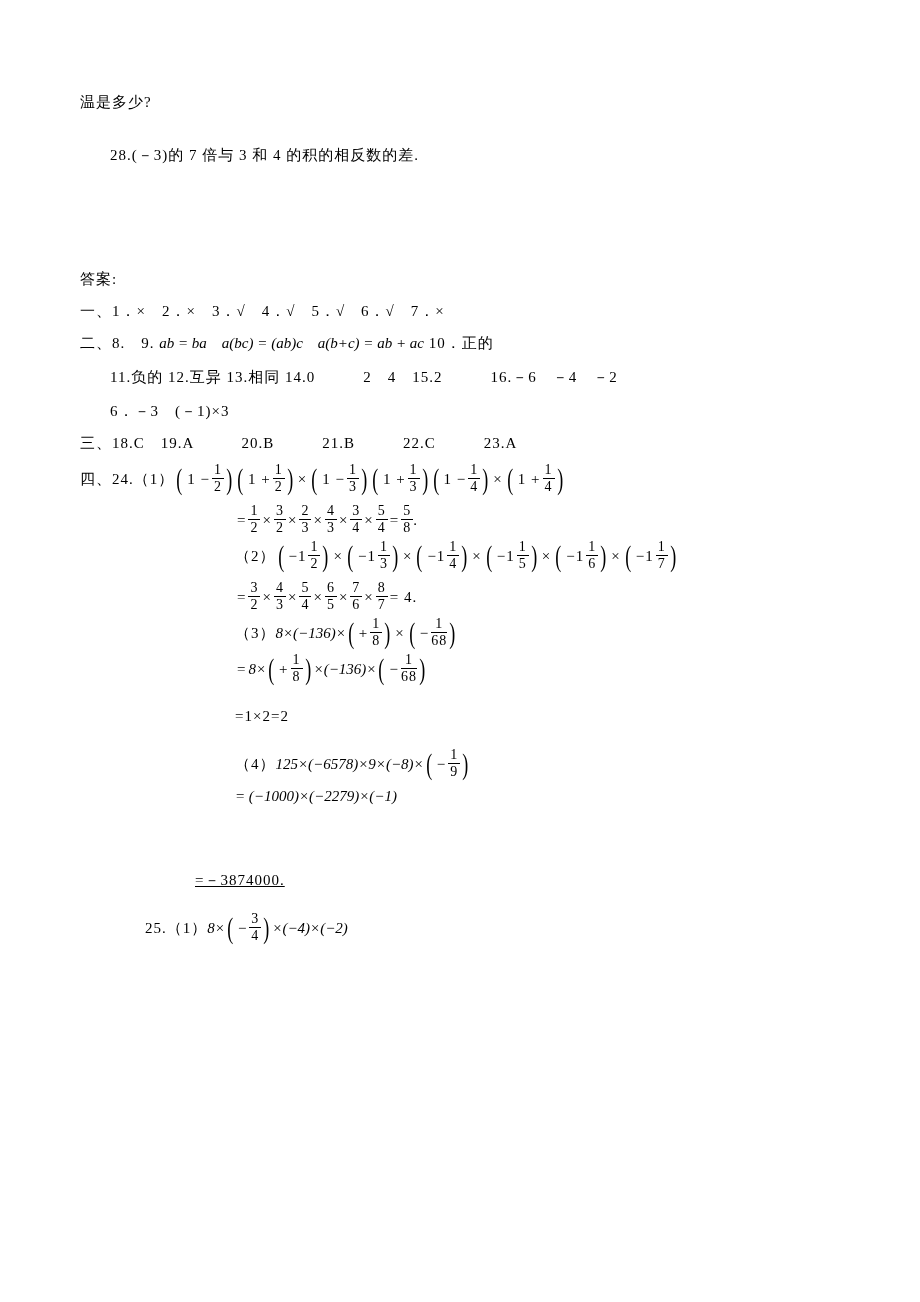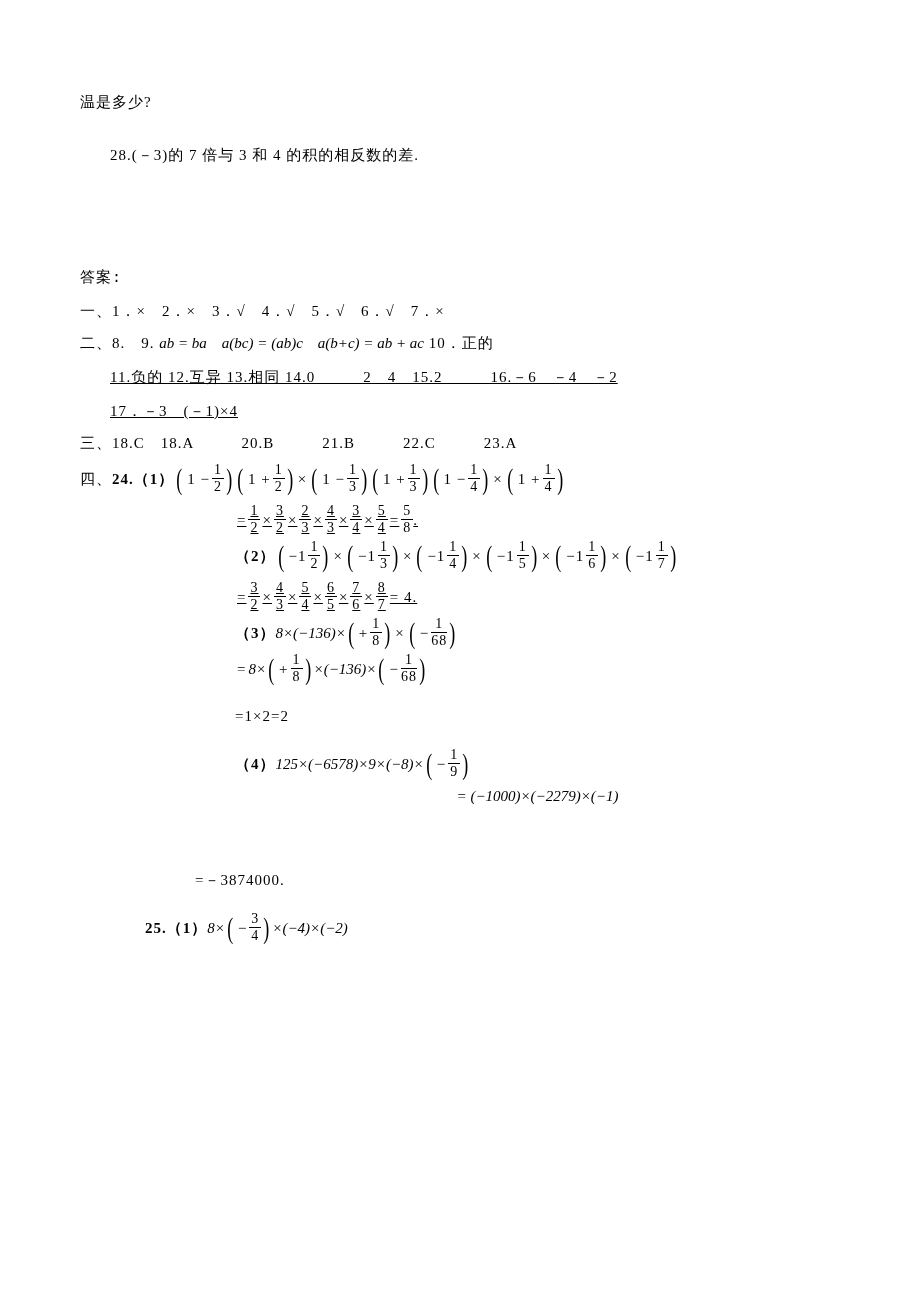--- a/index.html
+++ b/index.html
@@ -33,25 +33,23 @@
     .indent3 {
       padding-left: 115px;
     }
     .indent4 {
       padding-left: 155px;
     }
     .math {
       font-family: "Times New Roman", serif;
       font-style: italic;
       letter-spacing: 0;
-      text-align: center;
     }
     .gap-top-lg {
       margin-top: 100px;
-      font-family: Liberation Mono, monospace;
     }
     .frac {
       display: inline-block;
       vertical-align: middle;
       text-align: center;
       font-family: "Times New Roman", serif;
       font-size: 14px;
       line-height: 1;
     }
     .frac .num {
@@ -84,34 +82,33 @@
       display: flex;
       align-items: center;
       flex-wrap: wrap;
     }
     .row-flex > span {
       margin: 0 0px;
     }
     .label-inline {
       margin-right: 8px;
       font-family: "SimSun", serif;
-      font-weight: bold;
     }
     .mt-20 {
       margin-top: 20px;
     }
     .mt-15 {
       margin-top: 5px;
     }
     .mt-10 {
       margin-top: 10px;
-      text-decoration: underline;
     }
     .mt-60 {
       margin-top: 60px;
+      text-decoration: underline;
     }
     .eq-pad {
       padding-left: 155px;
     }
   </style>
 </head>
 <body>
 
 <div class="content">
 
@@ -124,24 +121,24 @@
   <div class="line mt-15">
     <span>一、</span><span>1．×　2．×　3．√　4．√　5．√　6．√　7．×</span>
   </div>
 
   <div class="line mt-15">
     <span>二、</span><span>8.　9.</span>
     <span class="math">ab = ba　a(bc) = (ab)c　a(b+c) = ab + ac</span>
     <span>10．正的</span>
   </div>
   <div class="line indent1 mt-10">11.负的 12.互异 13.相同 14.0　　　2　4　15.2　　　16.－6　－4　－2</div>
-  <div class="line indent1 mt-10">17．－3　(－1)×4</div>
+  <div class="line indent1 mt-10">6．－3　(－1)×3</div>
 
   <div class="line mt-15">
-    <span>三、</span><span>18.C　18.A　　　20.B　　　21.B　　　22.C　　　23.A</span>
+    <span>三、</span><span>18.C　19.A　　　20.B　　　21.B　　　22.C　　　23.A</span>
   </div>
 
   <div class="row-flex mt-15">
     <span>四、</span>
     <span class="label-inline">24.（1）</span>
     <span id="q24-1-expr" class="row-flex">
         <span class="paren-group">
           <span class="big-paren">(</span>
           <span class="times">1 −</span>
           <span class="frac">

